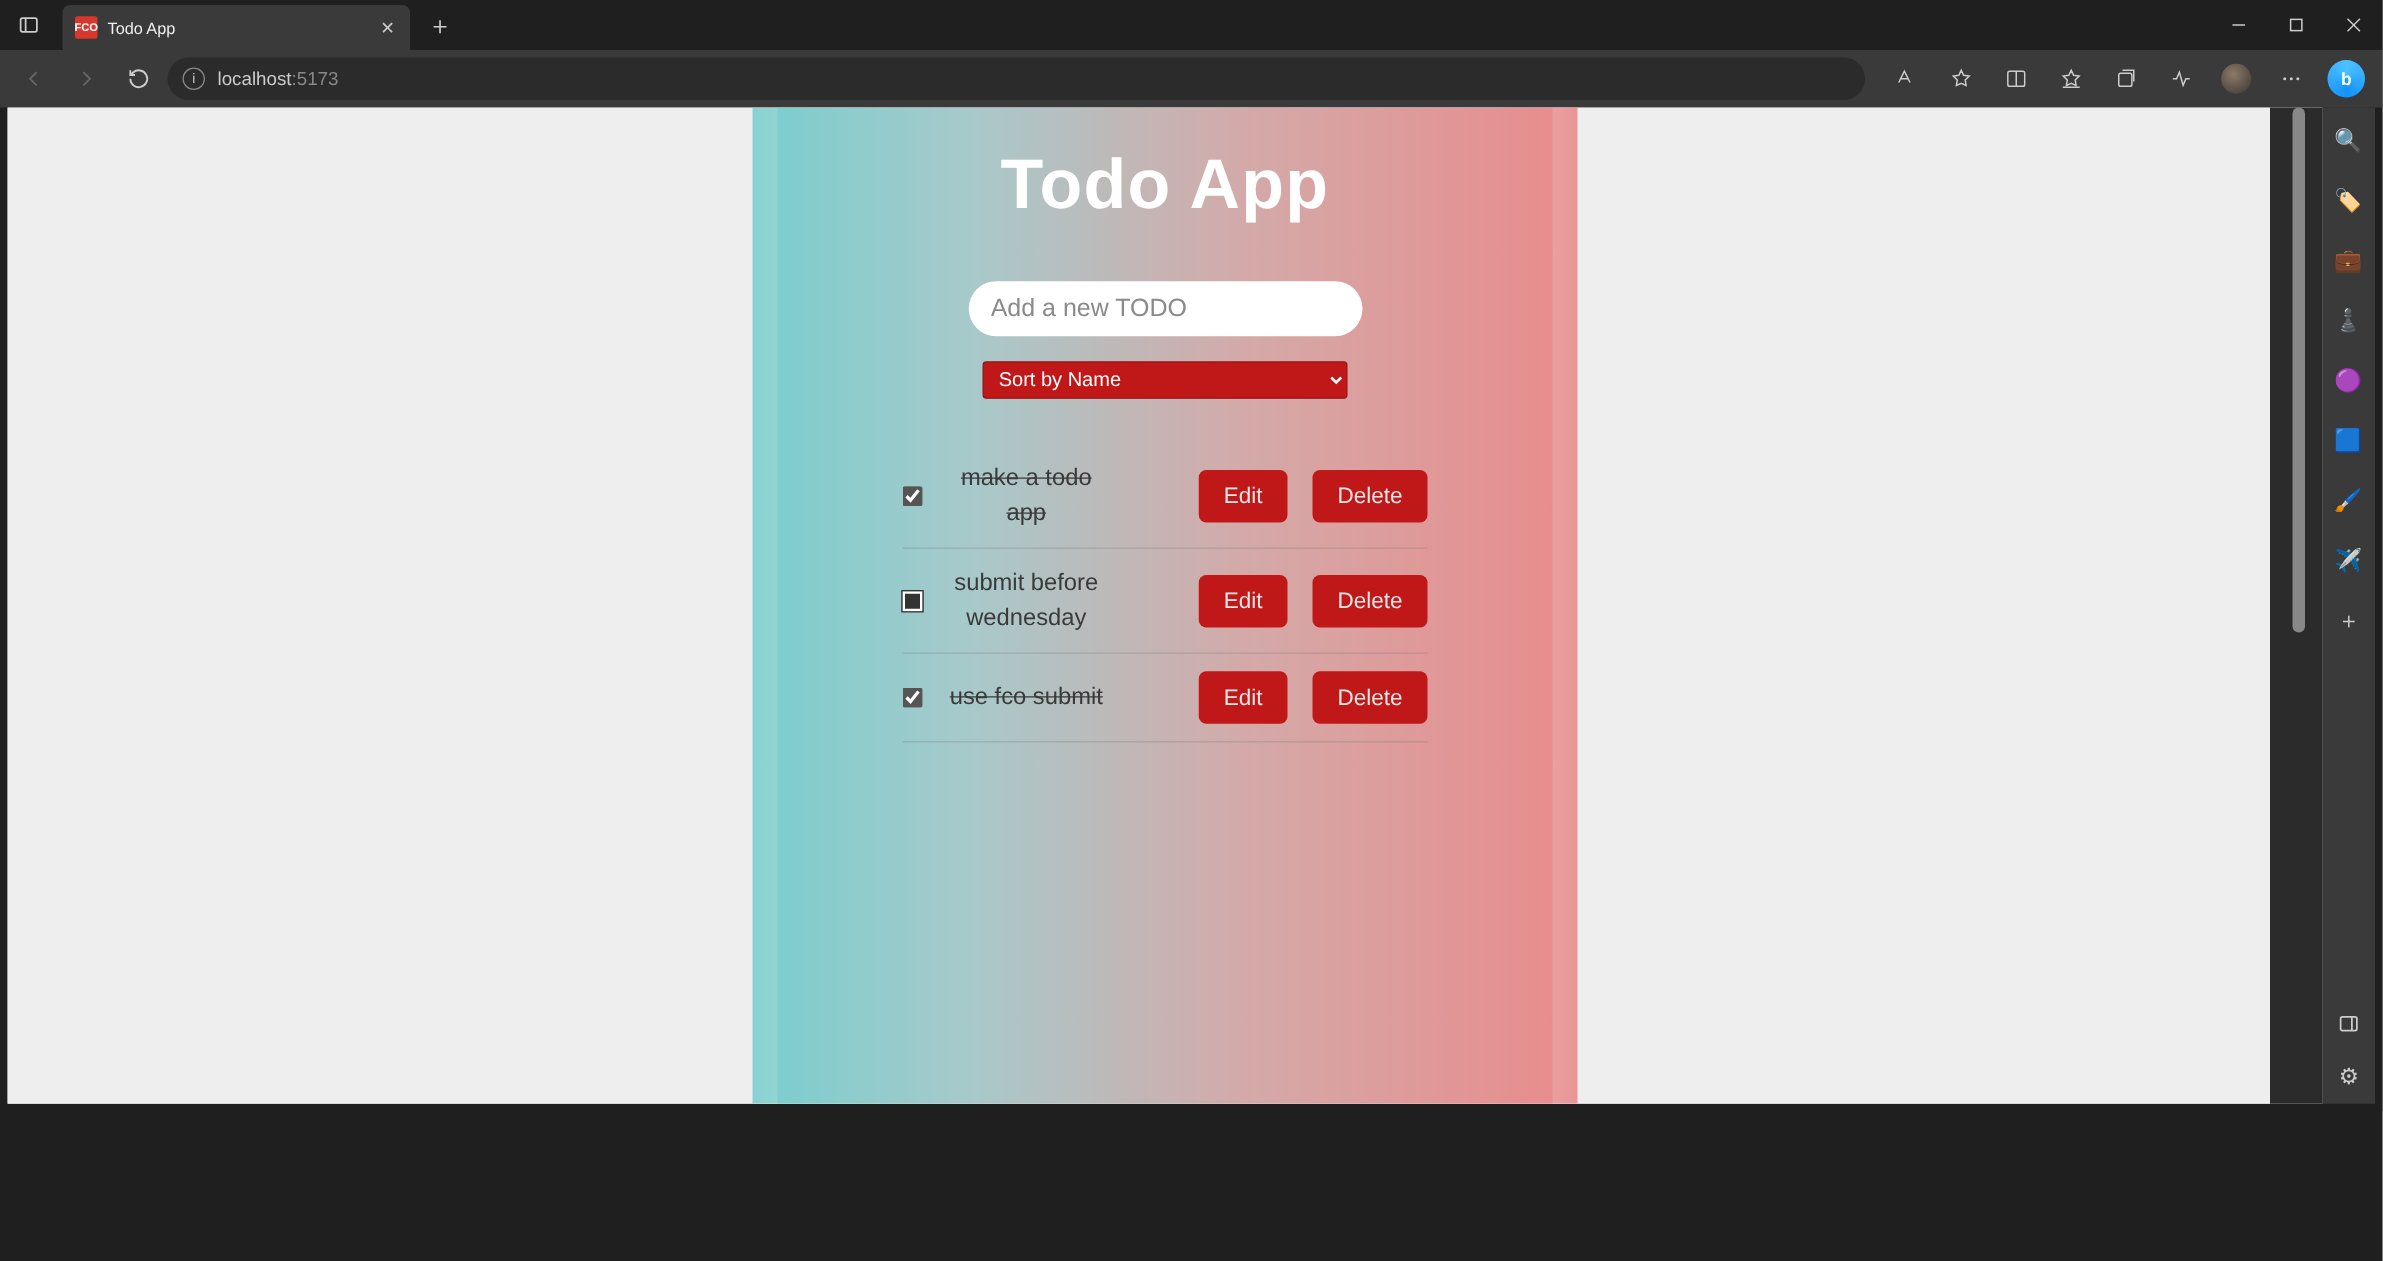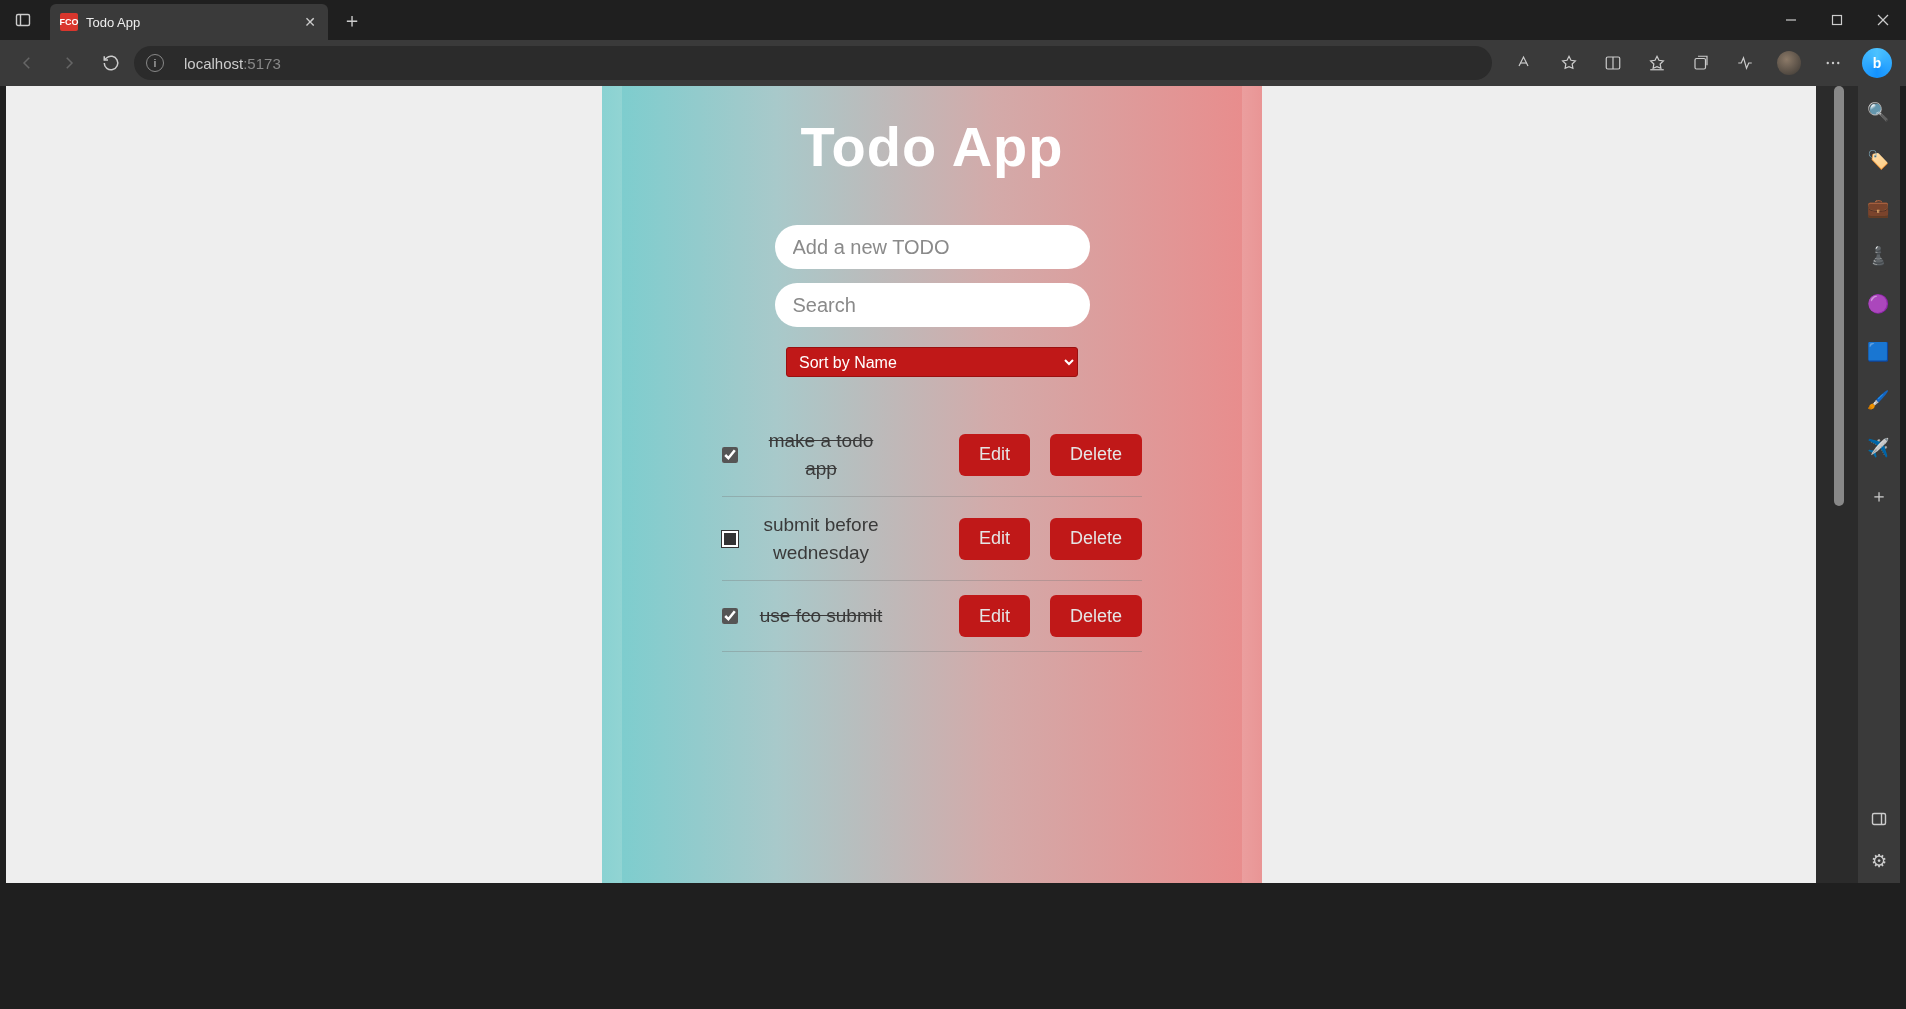--- a/index.html
+++ b/index.html
@@ -49,21 +49,21 @@
     width:38px; height:38px; display:flex; align-items:center; justify-content:center;
     border-radius:4px; cursor:pointer;
   }
   .addrbar .nav-btn svg { width:18px; height:18px; }
   .addrbar .nav-btn.disabled { color:#666; }
   .urlbox {
     flex:1; height:34px; background:#2b2b2b; border-radius:17px;
     display:flex; align-items:center; padding:0 12px; gap:10px; color:#ccc;
   }
   .urlbox .info-icon { width:18px; height:18px; display:flex; align-items:center; justify-content:center; border:1px solid #888; border-radius:50%; font-size:11px; }
-  .urlbox .url { font-size:15px;margin-left:10px; }
+  .urlbox .url { font-size:15px; }
   .urlbox .url .port { color:#888; }
   .right-actions { display:flex; align-items:center; gap:2px; margin-left:8px; }
   .right-actions .ra { width:42px; height:38px; display:flex; align-items:center; justify-content:center; color:#ccc; cursor:pointer; }
   .right-actions .ra svg { width:18px; height:18px; }
   .avatar { width:24px; height:24px; border-radius:50%; background: radial-gradient(circle at 40% 35%, #8c7a68, #3a3632); }
   .bing-chat { width:30px; height:30px; border-radius:50%; background: conic-gradient(#4cc2ff, #1492ff, #4cc2ff); display:flex; align-items:center; justify-content:center; }
   .bing-chat::after{content:"b"; color:#fff; font-weight:bold; font-size:14px; font-family:sans-serif;}
 
   
   .viewport {
@@ -238,21 +238,20 @@
 
   <div class="viewport">
     <div class="page">
       <div class="band-outer">
       <div class="band">
         <div class="app-title">Todo App</div>
 
         <input class="pill-input" type="text" placeholder="Add a new TODO" style="">
 
 
-        <input class="pill-input search-input" type="text" placeholder="Search" style="">
 
         <select class="sort-select">
           <option>Sort by Name</option>
         </select>
 
         <div class="list" id="todo-list">
               <div class="row">
                 <input type="checkbox" class="cb" checked="" style="">
                 <div class="txt done">make a todo app</div>
                 <div class="btns">

